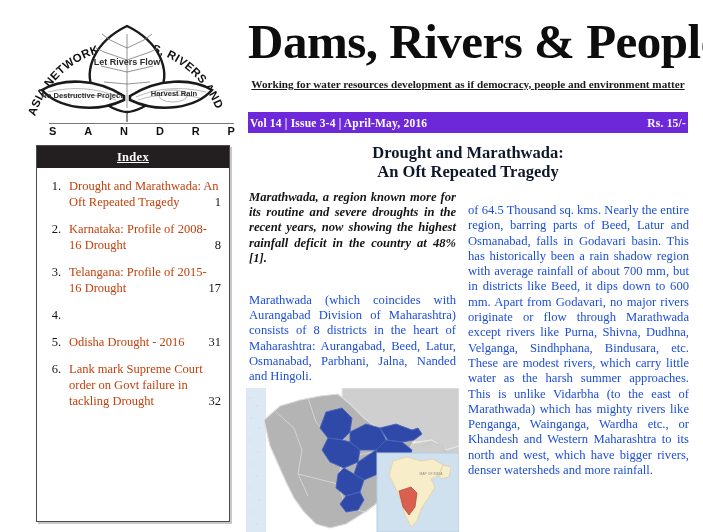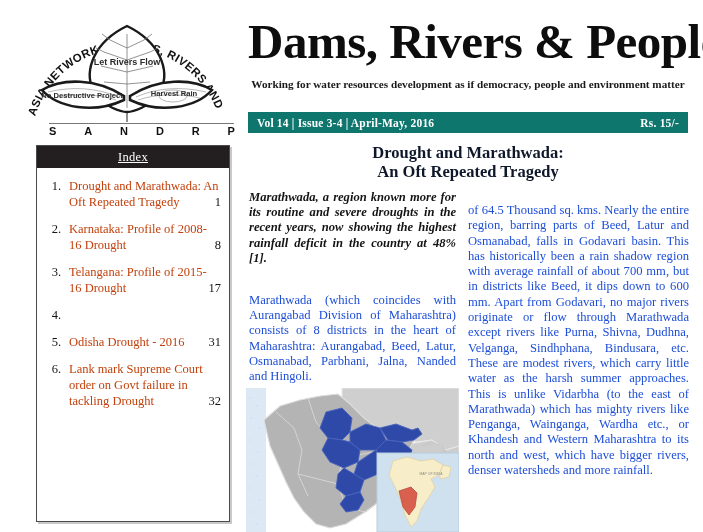--- a/index.html
+++ b/index.html
@@ -75,32 +75,33 @@
   .pub-tagline {
     margin: 0;
     padding-top: 8px;
     font-family: "Liberation Serif", serif;
     font-weight: bold;
     font-size: 11.2px;
     line-height: 13px;
     color: #1a1a1a;
     text-align: center;
     white-space: nowrap;
+    text-decoration: underline;
   }
   .issue-bar {
     position: absolute;
     left: 248px; top: 112px;
     width: 440px;
     height: 21px;
-    background: #0f766e;
+    background: #6d28d9;
     display: flex;
     align-items: center;
     justify-content: space-between;
     box-sizing: border-box;
-    padding: 0 9px;
+    padding: 0 2px;
   }
   .issue-bar span {
     font-family: "Liberation Serif", serif;
     font-weight: bold;
     font-size: 11.5px;
     color: #ffffff;
     letter-spacing: 0.2px;
   }
 
   
@@ -116,21 +117,21 @@
   }
   .index-head {
     height: 22px;
     background: #231f20;
     display: flex;
     align-items: center;
     justify-content: center;
   }
   .index-head span {
     font-family: "Liberation Serif", serif;
-    font-weight: normal;
+    font-weight: bold;
     font-size: 12.5px;
     color: #ffffff;
     text-decoration: underline;
     letter-spacing: 0.3px;
   }
   .index-list {
     padding: 10px 8px 0 4px;
   }
   .index-item {
     display: flex;

